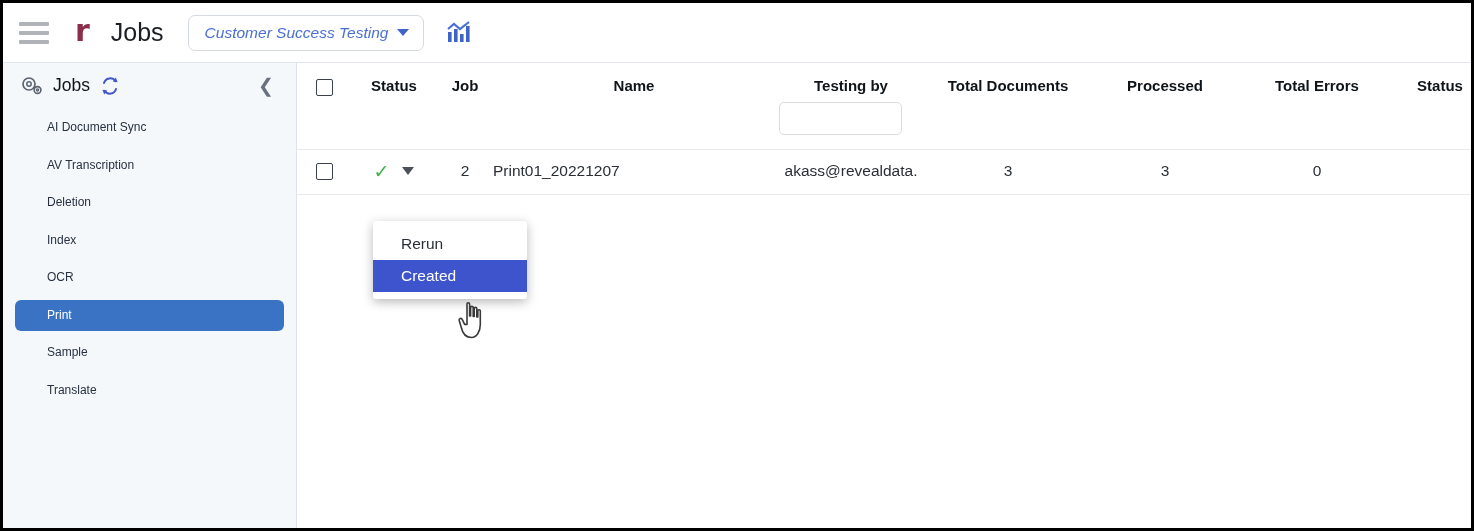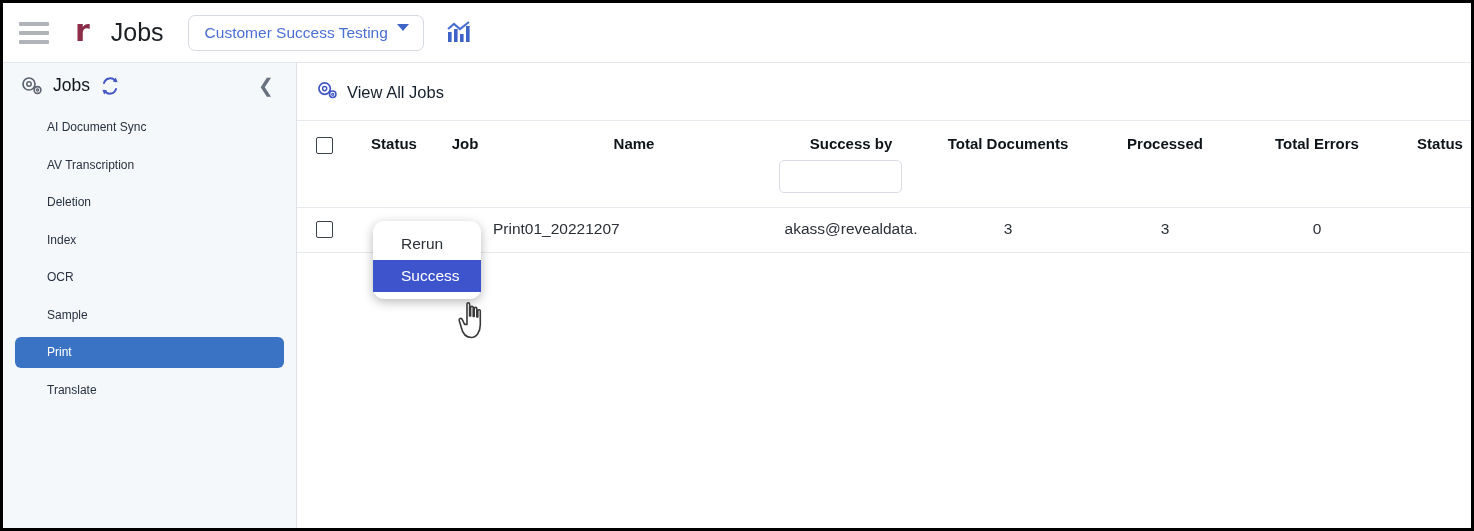--- a/index.html
+++ b/index.html
@@ -55,24 +55,26 @@
     font-weight: 400;
   }
   .workspace-select {
     margin-left: 24px;
     border: 1px solid #d5d9e0;
     border-radius: 7px;
     padding: 8px 14px 8px 16px;
     color: #4a6fd4;
     font-size: 15.5px;
     display: flex;
+    align-items: center;
     gap: 9px;
     cursor: pointer;
     background: #fff;
     white-space: nowrap;
+    font-style: italic;
   }
   .caret-down {
     width: 0; height: 0;
     border-left: 6px solid transparent;
     border-right: 6px solid transparent;
     border-top: 7px solid #3f64c8;
   }
   .chart-icon-btn {
     margin-left: 22px;
     cursor: pointer;
@@ -225,23 +227,23 @@
     border-right: 6.5px solid transparent;
     border-top: 8px solid #4c5158;
     cursor: pointer;
   }
 
   
   .dropdown-menu {
     position: absolute;
     left: 76px;
     top: 158px;
-    width: 108px;
+    width: 154px;
     background: #ffffff;
-    border-radius: 11px;
+    border-radius: 3px;
     box-shadow: 0 3px 11px rgba(0,0,0,0.28);
     padding: 7px 0 7px 0;
     z-index: 30;
   }
   .menu-item {
     padding: 5px 0 5px 28px;
     font-size: 15.5px;
     color: #2b3038;
     cursor: pointer;
     line-height: 22px;
@@ -315,40 +317,29 @@
         </span>
         <span class="collapse-btn">❮</span>
       </div>
 
       <div class="nav-list">
         <div class="nav-item"><span>AI Document Sync</span></div>
         <div class="nav-item"><span>AV Transcription</span></div>
         <div class="nav-item"><span>Deletion</span></div>
         <div class="nav-item"><span>Index</span></div>
         <div class="nav-item"><span>OCR</span></div>
+        <div class="nav-item active"><span>Print</span></div>
         <div class="nav-item"><span>Sample</span></div>
-        <div class="nav-item active"><span>Print</span></div>
         <div class="nav-item"><span>Translate</span></div>
 
       </div>
     </div>
 
     <div class="main">
 
-      <div class="view-all">
-        <span>
-          <svg width="21" height="19" viewBox="0 0 22 20">
-            <circle cx="8" cy="8" r="6" fill="none" stroke="#3f56c4" stroke-width="1.8"></circle>
-            <circle cx="8" cy="8" r="2.2" fill="none" stroke="#3f56c4" stroke-width="1.5"></circle>
-            <circle cx="16.5" cy="14" r="3.4" fill="none" stroke="#3f56c4" stroke-width="1.6"></circle>
-            <circle cx="16.5" cy="14" r="1.1" fill="none" stroke="#3f56c4" stroke-width="1.3"></circle>
-          </svg>
-        </span>
-        <span class="view-all-label">View All Jobs</span>
-      </div>
 
       <table class="jobs">
         <colgroup>
           <col class="col-check">
             <col class="col-status">
             <col class="col-job">
             <col class="col-name">
           <col class="col-created">
             <col class="col-total">
             <col class="col-proc">
@@ -356,21 +347,21 @@
             <col class="col-status2">
         </colgroup>
         <thead>
           <tr class="header-row">
             <th>
               <span class="checkbox"></span>
             </th>
             <th>Status</th>
             <th>Job</th>
             <th class="th-name">Name</th>
-            <th>Success by</th>
+            <th>Testing by</th>
             <th>Total Documents</th>
             <th>Processed</th>
             <th>Total Errors</th>
             <th>Status</th>
           </tr>
           <tr class="filter-row">
             <td></td>
             <td></td>
             <td></td>
             <td></td>
@@ -403,21 +394,21 @@
             <td></td>
           </tr>
         </tbody>
       </table>
 
       <div class="dropdown-menu">
         <div class="menu-item">
           <span>Rerun</span>
         </div>
         <div class="menu-item highlight">
-          <span>Success</span>
+          <span>Created</span>
         </div>
       </div>
 
       <div class="cursor-hand">
         <svg width="34" height="42" viewBox="0 0 34 42">
           <path d="M12 3 C12 1.3 14.6 1.3 14.6 3 L14.6 15 L15.6 15 L15.6 6.6
                    C15.6 5 18.2 5 18.2 6.6 L18.2 15.4 L19.2 15.4 L19.2 7.6
                    C19.2 6 21.8 6 21.8 7.6 L21.8 16 L22.8 16 L22.8 9.8
                    C22.8 8.3 25.3 8.3 25.3 9.8 L25.3 23.5
                    C25.3 31 21.5 36.5 16.5 36.5

